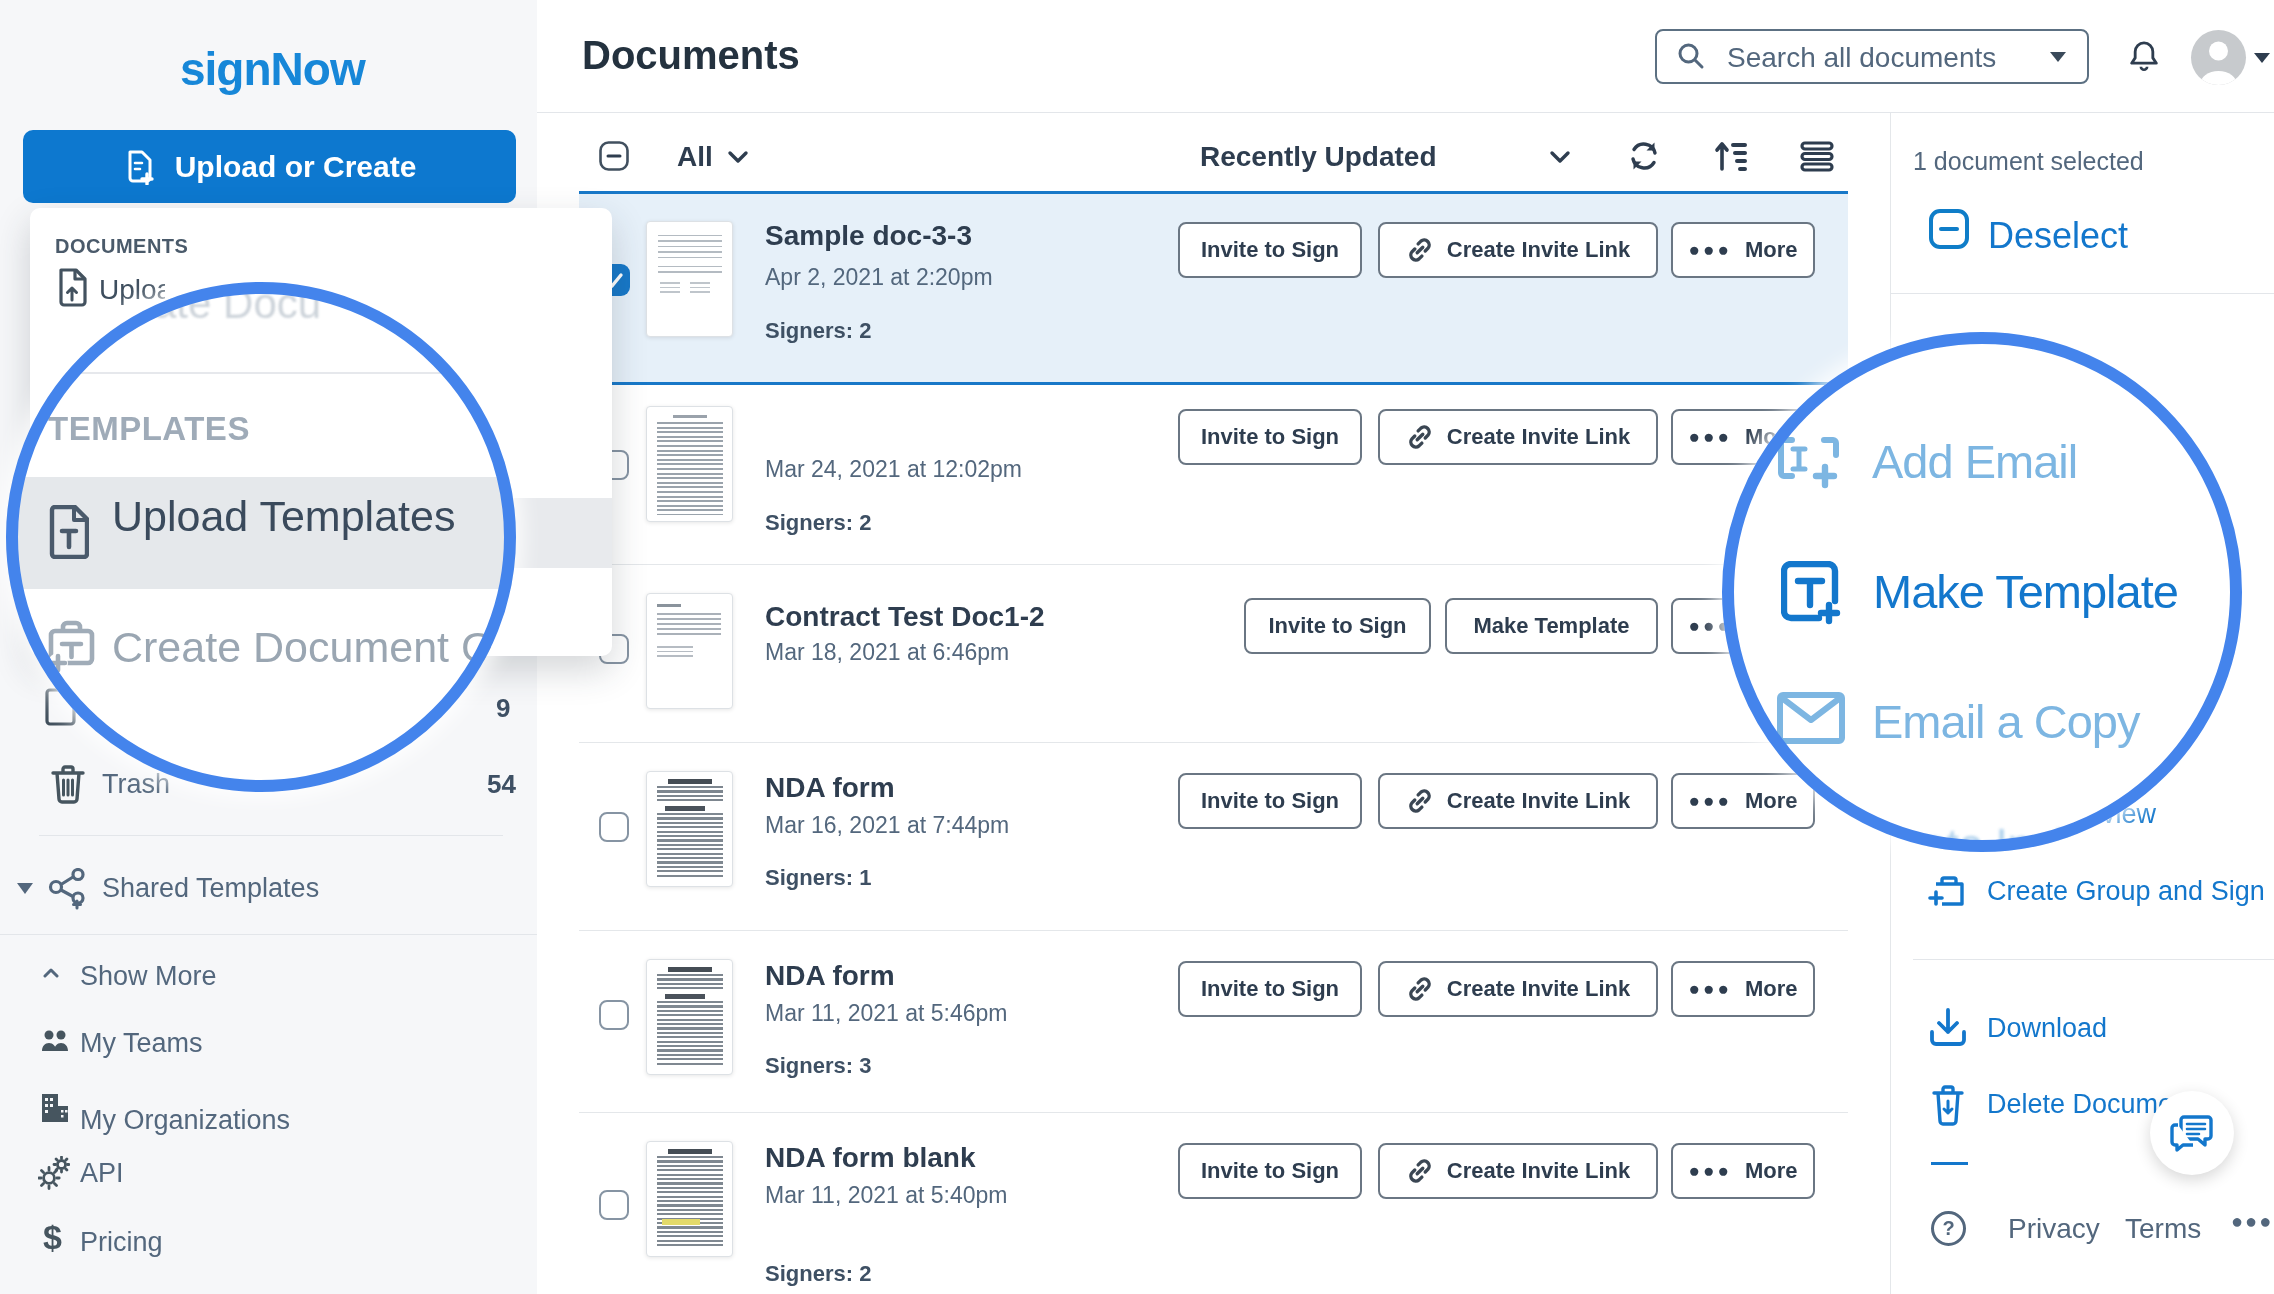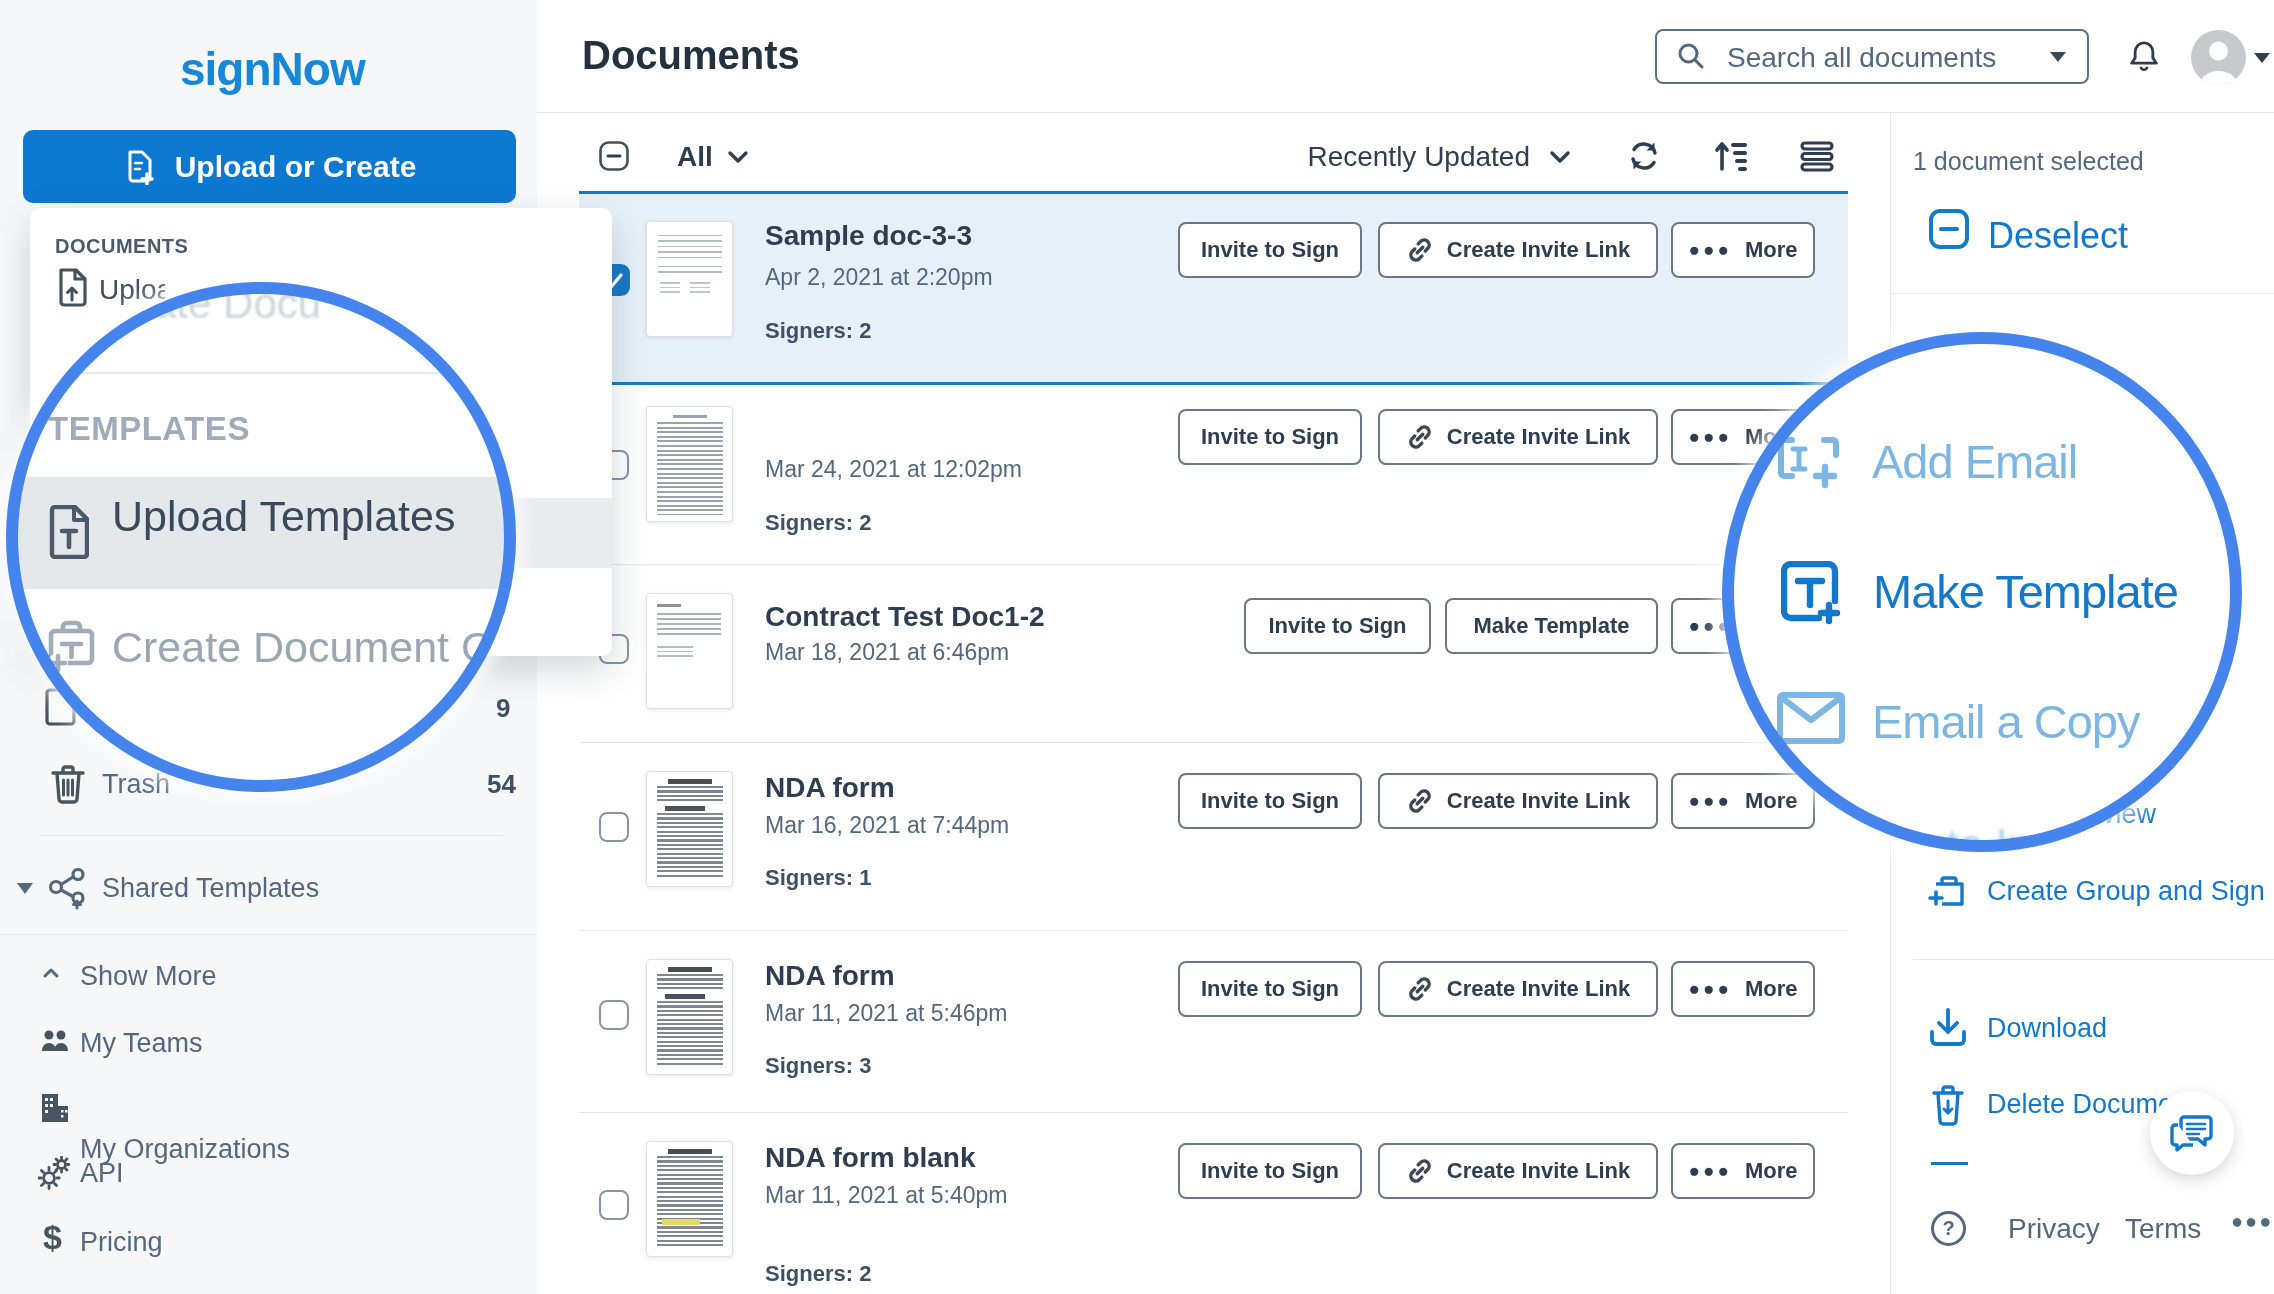--- a/index.html
+++ b/index.html
@@ -78,21 +78,21 @@
         <path d="M2 24c0-5 3-8 7-8s7 3 7 8zM14 24c.5-5 3-8 7-8s7 3 7 8z"></path>
       </g>
     </svg>
 <div class="a sideitem" style="left:80px;top:1028px">My Teams</div>
 <svg class="a" style="left:40px;top:1092px" width="30" height="32" viewBox="0 0 30 32">
       <g fill="#46555f">
         <path d="M2 2h16v28H2zM5 6h3v3H5zM10 6h3v3h-3zM5 12h3v3H5zM10 12h3v3h-3zM5 18h3v3H5z" fill-rule="evenodd"></path>
         <path d="M18 14h10v16H18zM21 18h2.5v2.5H21zM25 18h2.5v2.5H25zM21 23h2.5v2.5H21z" fill-rule="evenodd"></path>
       </g>
     </svg>
-<div class="a sideitem" style="left:80px;top:1134px">My Organizations</div>
+<div class="a sideitem" style="left:80px;top:1105px">My Organizations</div>
 <svg class="a" style="left:38px;top:1156px" width="32" height="34" viewBox="0 0 32 34">
       <g fill="none" stroke="#46555f" stroke-width="2.8" stroke-linecap="round">
         <circle cx="11" cy="22" r="5.4"></circle>
         <path d="M11 14.2v-2.8M11 32.6v-2.8M3.2 22H.8m20.4 0h-2.4M5.5 16.5l-2-2M18.5 29.5l-2-2M5.5 27.5l-2 2M18.5 14.5l-2 2"></path>
         <circle cx="23.5" cy="8.5" r="4"></circle>
         <path d="M23.5 2.6V1M23.5 16v-1.6M17.6 8.5H16m15 0h-1.6M19.3 4.3l-1.2-1.2M28.9 13.9l-1.2-1.2M19.3 12.7l-1.2 1.2M28.9 3.1l-1.2 1.2"></path>
       </g>
     </svg>
 <div class="a sideitem" style="left:80px;top:1158px">API</div>
 <div class="a" style="left:43px;top:1218px;font-size:34px;font-weight:bold;color:#46555f">$</div>
@@ -102,21 +102,21 @@
 <div class="a sep" style="left:537px;top:112px;width:1737px"></div>
 
 <svg class="a" style="left:599px;top:141px" width="30" height="30" viewBox="0 0 30 30">
       <rect x="1.5" y="1.5" width="27" height="27" rx="8" fill="#fff" stroke="#41505f" stroke-width="2.6"></rect>
       <path d="M9 15h12" stroke="#2e3d4f" stroke-width="3" stroke-linecap="round"></path>
     </svg>
 <div class="a" style="left:677px;top:141px;font-size:28px;font-weight:bold;color:#2e3d4f">All</div>
 <svg class="a" style="left:727px;top:150px" width="22" height="14" viewBox="0 0 22 14">
       <path d="M3 3l8 8 8-8" fill="none" stroke="#2e3d4f" stroke-width="3.4" stroke-linecap="round" stroke-linejoin="round"></path>
     </svg>
-<div class="a" style="left:1200px;top:141px;width:330px;text-align:right;font-size:28px;font-weight:normal;color:#2e3d4f">Recently Updated</div>
+<div class="a" style="left:1200px;top:141px;width:330px;font-size:28px;font-weight:bold;color:#2e3d4f">Recently Updated</div>
 <svg class="a" style="left:1549px;top:150px" width="22" height="14" viewBox="0 0 22 14">
       <path d="M3 3l8 8 8-8" fill="none" stroke="#2e3d4f" stroke-width="3.4" stroke-linecap="round" stroke-linejoin="round"></path>
     </svg>
 <svg class="a" style="left:1628px;top:140px" width="32" height="32" viewBox="0 0 32 32">
       <path d="M27 13a11.5 11.5 0 0 0-21-3.5M5 19a11.5 11.5 0 0 0 21 3.5" fill="none" stroke="#2e3d4f" stroke-width="3.4" stroke-linecap="round"></path>
       <path d="M26.5 2.5v8h-8z" fill="#2e3d4f"></path>
       <path d="M5.5 29.5v-8h8z" fill="#2e3d4f"></path>
     </svg>
 <svg class="a" style="left:1714px;top:139px" width="34" height="34" viewBox="0 0 34 34">
       <path d="M8 30V6M3 11l5-6 5 6" fill="none" stroke="#2e3d4f" stroke-width="3.6" stroke-linecap="round" stroke-linejoin="round"></path>

